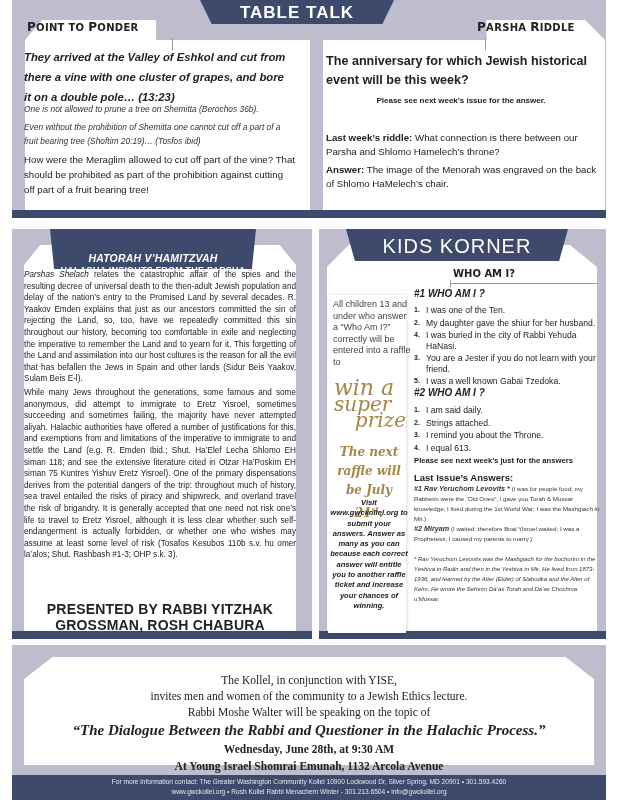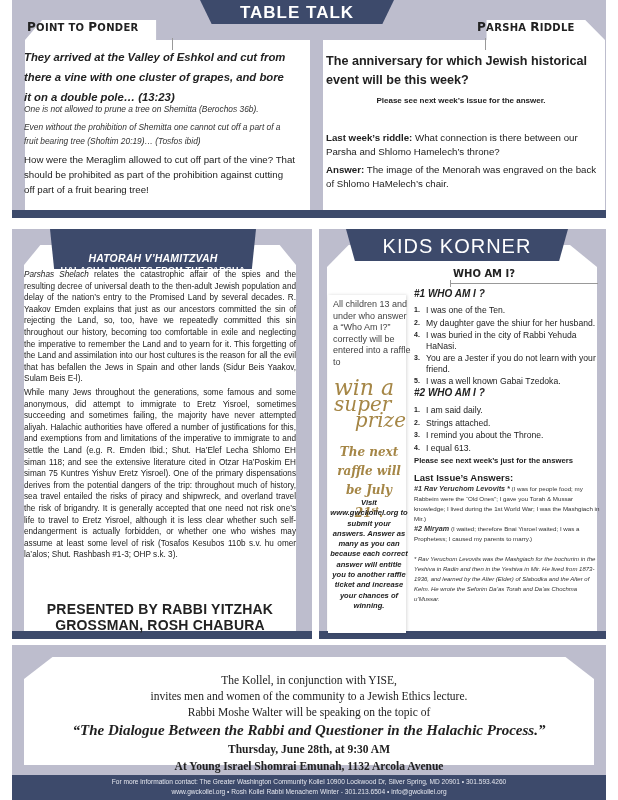--- a/index.html
+++ b/index.html
@@ -209,19 +209,19 @@
 <p class="ans" id="ans2"><b>#2 Miryam</b><span> (I waited; therefore Bnai Yisroel waited; I was a Prophetess; I caused my parents to marry.)</span></p>
 <p id="ans-foot">* Rav Yeruchom Levovits was the Mashgiach for the bochurim in the Yeshiva in Radin and then in the Yeshiva in Mir. He lived from 1873-1936, and learned by the Alter (Elder) of Slabodka and the Alter of Kelm. He wrote the Seforim Da’as Torah and Da’as Chochma u’Mussar.</p>
 
 <section id="bulletin">
   <div class="panel" id="bull-panel"></div>
 </section>
 <p class="bull-line" id="bull-l1">The Kollel, in conjunction with YISE,</p>
 <p class="bull-line" id="bull-l2">invites men and women of the community to a Jewish Ethics lecture.</p>
 <p class="bull-line" id="bull-l3">Rabbi Moshe Walter will be speaking on the topic of</p>
 <p class="bull-line" id="bull-topic">“The Dialogue Between the Rabbi and Questioner in the Halachic Process.”</p>
-<p class="bull-line" id="bull-date">Thursday, June 28th, at 9:30 AM</p>
+<p class="bull-line" id="bull-date">Wednesday, June 28th, at 9:30 AM</p>
 <p class="bull-line" id="bull-place">At Young Israel Shomrai Emunah, 1132 Arcola Avenue</p>
 
 <footer id="footer">
   <div>For more information contact:  The Greater Washington Community Kollel 10900 Lockwood Dr, Silver Spring, MD 20901 • 301.593.4260</div>
   <div>www.gwckollel.org • Rosh Kollel Rabbi Menachem Winter - 301.213.6504 • info@gwckollel.org</div>
 </footer>
 
 </body></html>

